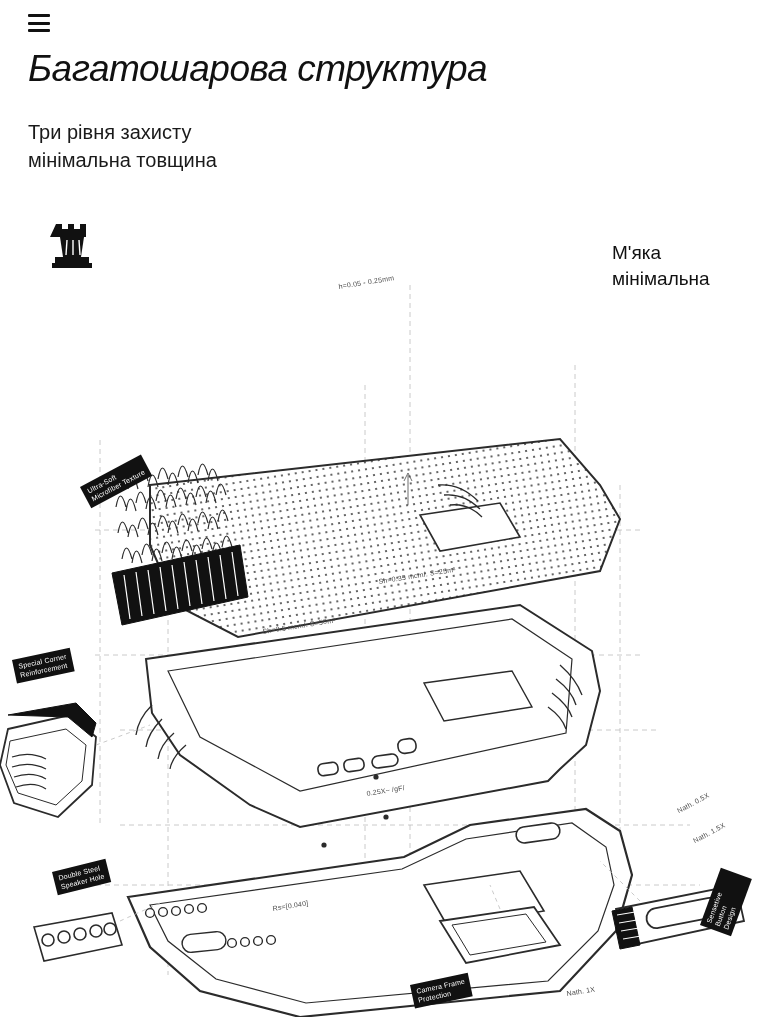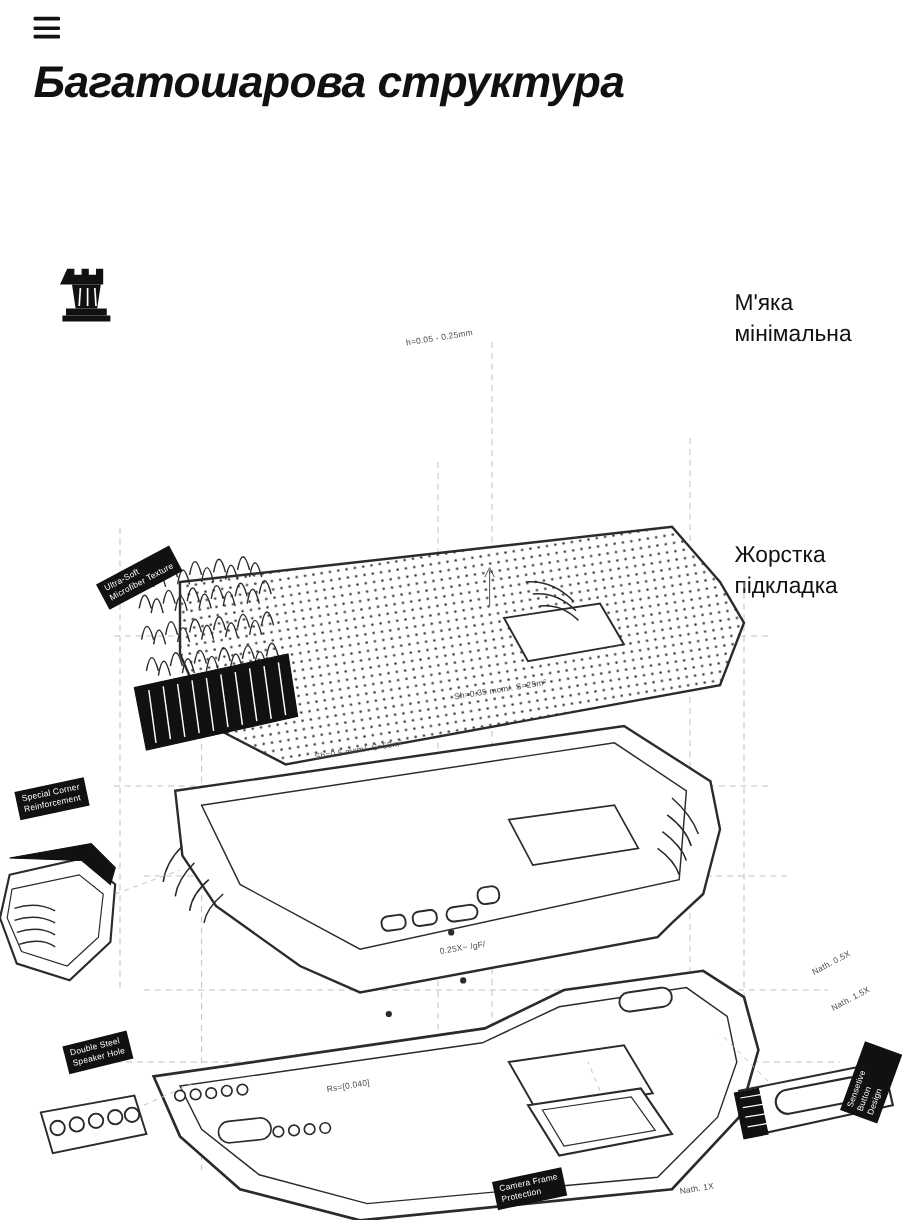--- a/index.html
+++ b/index.html
@@ -38,21 +38,21 @@
     height: 3px;
     background: #111111;
     border-radius: 1px;
   }
 
   .title {
     position: absolute;
     left: 28px;
     top: 48px;
     font-size: 37px;
-    font-weight: bold;
+    font-weight: normal;
     font-style: italic;
     letter-spacing: -0.5px;
     color: #111111;
     white-space: nowrap;
   }
 
   .subtitle {
     position: absolute;
     left: 28px;
     top: 118px;
@@ -134,25 +134,25 @@
 
 <div class="page">
 
   <div class="hamburger">
     <span></span>
     <span></span>
     <span></span>
   </div>
 
   <div class="title">Багатошарова структура</div>
+  <div class="subtitle">Три рівня захисту
+мінімальна товщина</div>
 
   <div class="layer-label" id="label-micro">М'яка
 мінімальна</div>
-  <div class="layer-label" id="label-liner">Жорстка
-підкладка</div>
 
   <div class="rook-icon">
     <svg viewBox="0 0 64 64" width="64" height="64" aria-hidden="true">
       <g fill="none" stroke="#111111" stroke-width="1.6">
         <path d="M16 14 h6 v5 h6 v-5 h6 v5 h6 v-5 h6 v13 h-36 z" fill="#111111" stroke="none"></path>
         <path d="M20 27 h24 l-3 20 h-18 z" fill="#111111" stroke="none"></path>
         <path d="M15 47 h34 v6 h-34 z" fill="#111111" stroke="none"></path>
         <path d="M12 53 h40 v5 h-40 z" fill="#111111" stroke="none"></path>
         <line x1="27" y1="30" x2="26" y2="45" stroke="#ffffff" stroke-width="1.4"></line>
         <line x1="33" y1="30" x2="33" y2="45" stroke="#ffffff" stroke-width="1.4"></line>

